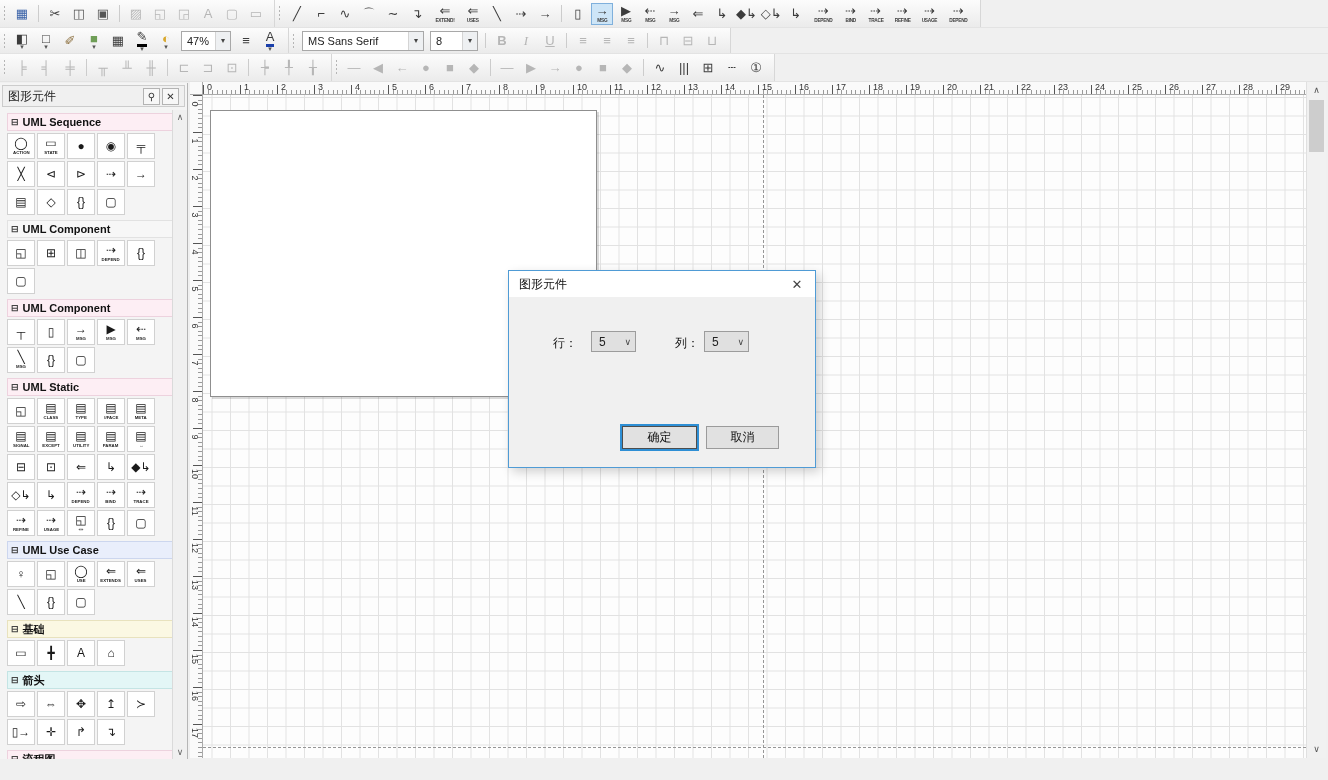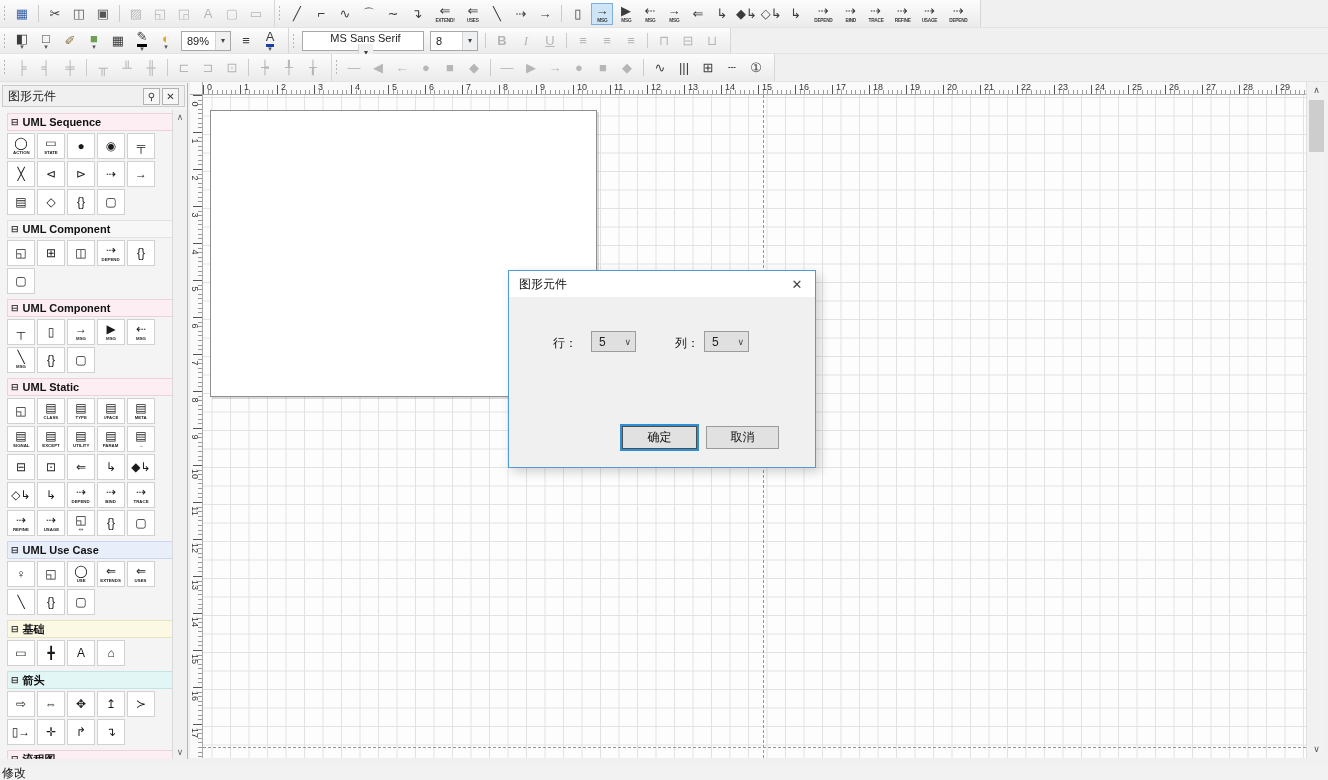--- a/index.html
+++ b/index.html
@@ -267,33 +267,33 @@
         </span>
         <span class="tbtn">
           <span class="g u" style="border-bottom-color: rgb(0, 0, 0);">✎</span>
           <span class="dd">▾</span>
         </span>
         <span class="tbtn">
           <span class="g" style="color: rgb(217, 168, 46);">◐</span>
           <span class="dd">▾</span>
         </span>
         <span class="combo" style="width: 50px;">
-          <span class="cv">89%</span>
+          <span class="cv">47%</span>
           <span class="arr">▾</span>
         </span>
         <span class="tbtn">
           <span class="g">≡</span>
         </span>
         <span class="tbtn">
           <span class="g u" style="border-bottom-color: rgb(26, 63, 170);">A</span>
           <span class="dd">▾</span>
         </span>
       </div>
     <div class="tgroup">
-        <span class="combo" style="width: 122px; flex-direction: column;">
+        <span class="combo" style="width: 122px;">
           <span class="cv">MS Sans Serif</span>
           <span class="arr">▾</span>
         </span>
         <span class="combo" style="width: 48px;">
           <span class="cv">8</span>
           <span class="arr">▾</span>
         </span>
         <span class="tsep"></span>
         <span class="tbtn dis">
           <span class="g bold">B</span>
@@ -799,23 +799,20 @@
   </div>
 
   <div id="vscroll">
     <span class="sarr up">∧</span>
     <span class="thumb"></span>
     <span class="sarr dn">∨</span>
   </div>
 
   <div id="bottomstrip"></div>
 
-  <div id="statusbar">
-    <span>修改</span>
-  </div>
 
   <div id="dialog">
     <div class="dtitle">
       <span>图形元件</span>
       <span class="dclose">✕</span>
     </div>
     <span class="dlabel" style="left:44px">行：</span>
     <div class="dsel" style="left:82px">
       <span class="v">5</span>
       <span class="ch">∨</span>

